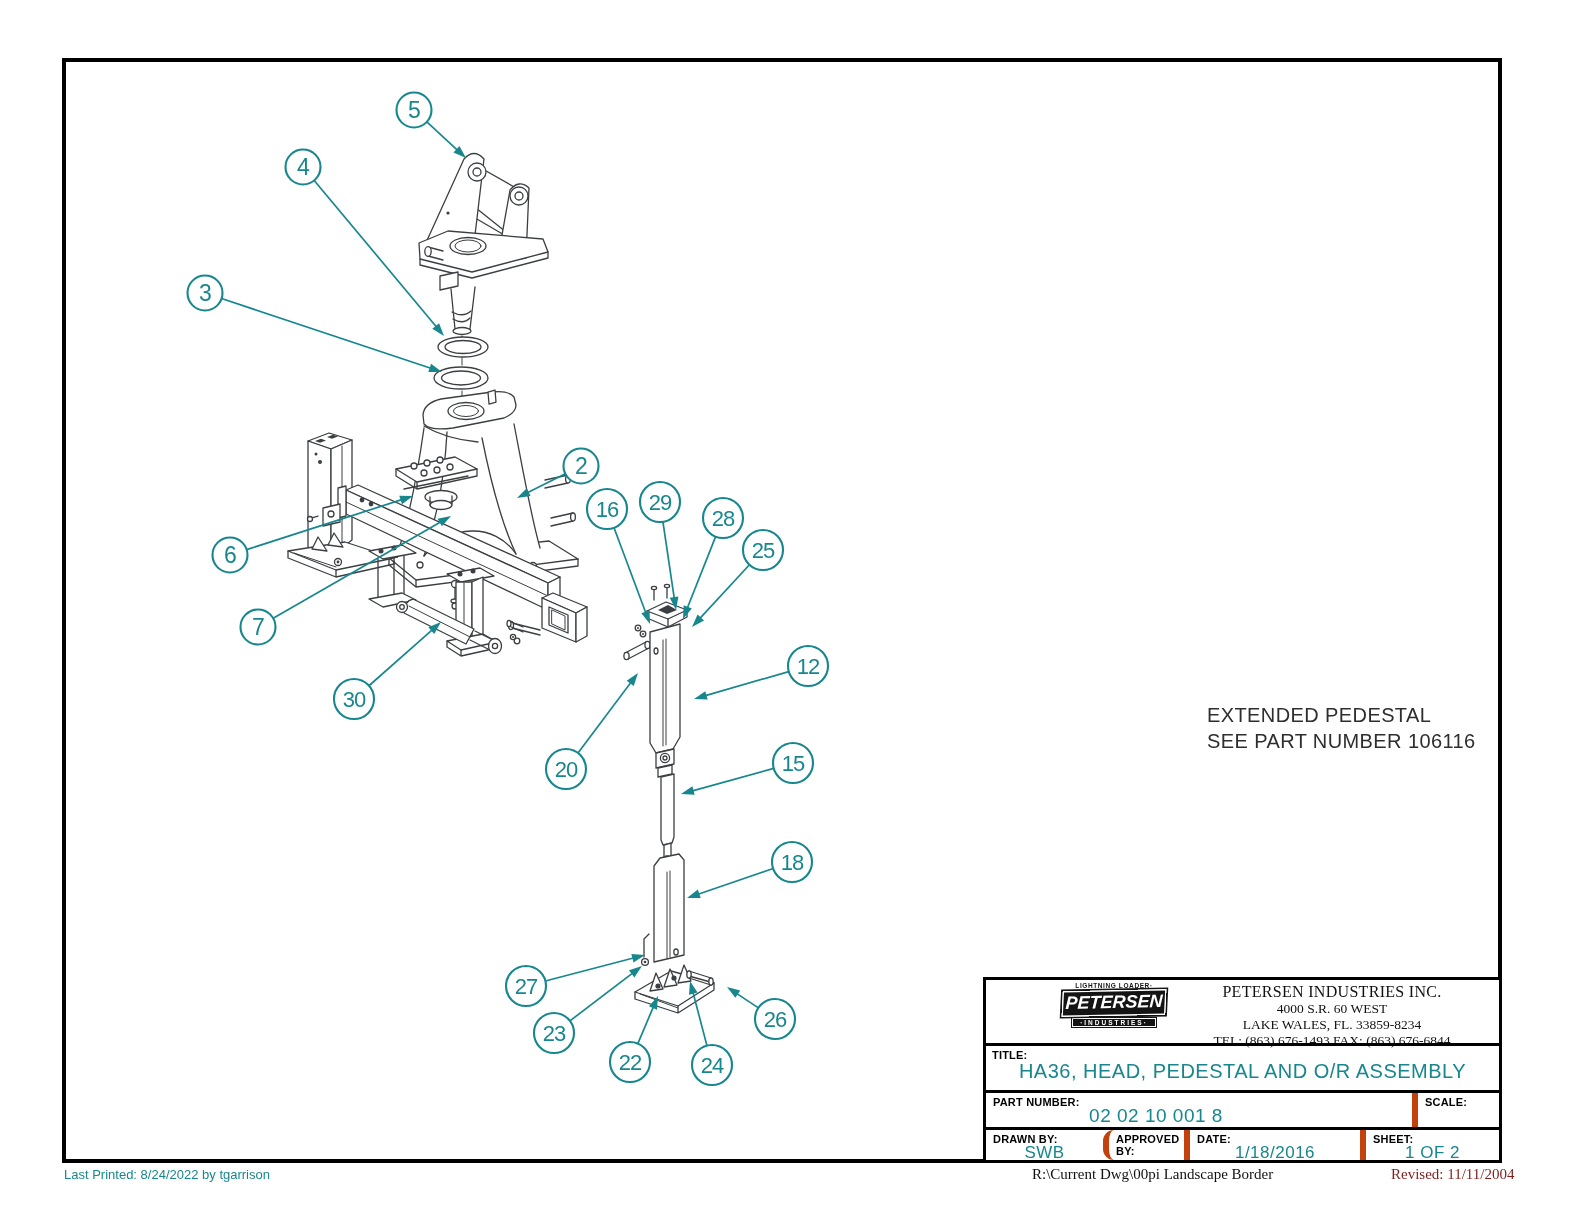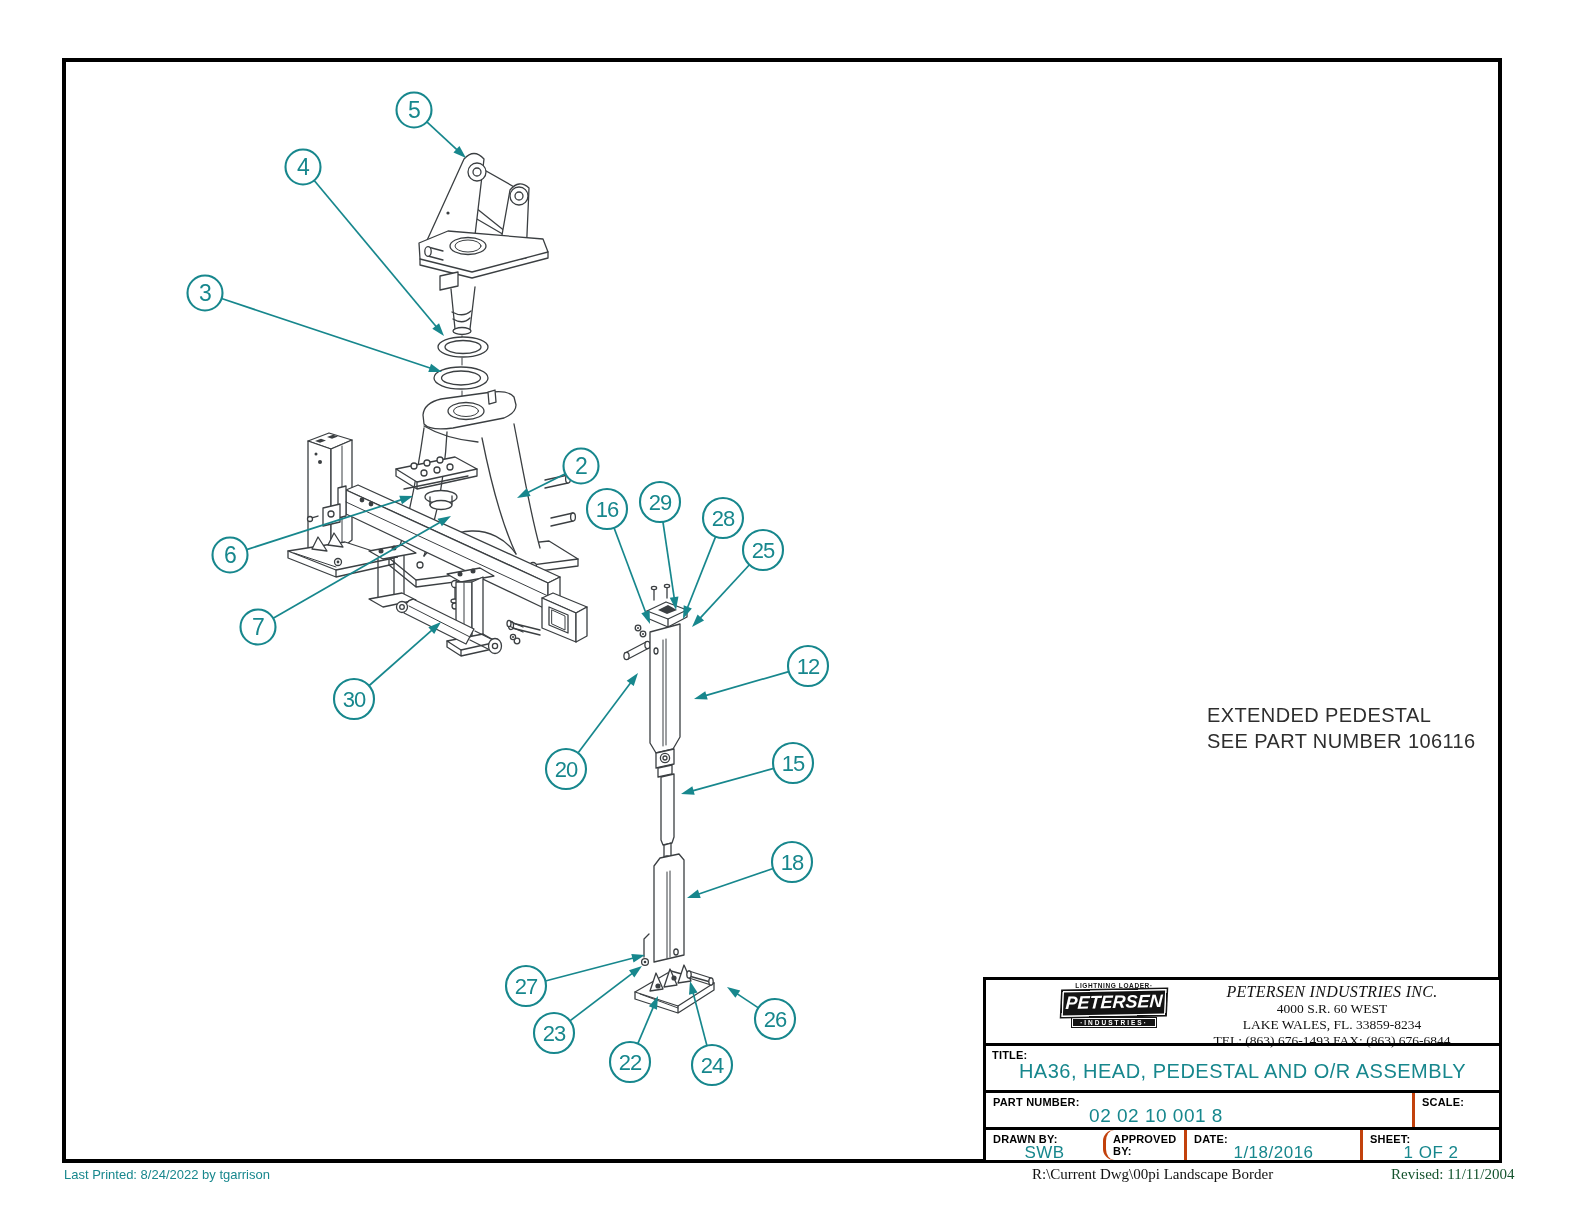--- a/index.html
+++ b/index.html
@@ -18,43 +18,43 @@
   
   .title-block{position:absolute;left:983px;top:977px;width:519px;height:186px;border:3px solid #000;box-sizing:border-box;background:#fff;}
   .tb-row{position:relative;box-sizing:border-box;width:100%;}
   .tb-row1{height:63px;}
   .tb-row2{height:47px;border-top:3px solid #000;}
   .tb-row3{height:37px;border-top:3px solid #000;display:flex;}
   .tb-row4{height:33px;border-top:3px solid #000;display:flex;}
   .tb-label{font-size:11px;font-weight:bold;color:#000;letter-spacing:0.2px;}
   .cad{color:var(--accent);letter-spacing:0.5px;}
   .company{position:absolute;left:186px;top:3px;width:320px;text-align:center;font-family:"Liberation Serif",serif;color:#111;}
-  .company-name{font-size:16px;letter-spacing:0.3px;font-style:italic;}
+  .company-name{font-size:16px;letter-spacing:0.3px;}
   .company-line{font-size:13.5px;}
   .tb-title-label{position:absolute;left:6px;top:3px;}
   .tb-title-value{position:absolute;left:0;top:14px;width:100%;text-align:center;font-size:20px;}
   .tb-cell{position:relative;box-sizing:border-box;height:100%;}
-  .tb-cell + .tb-cell{border-left:3px solid #c2410c;}
+  .tb-cell + .tb-cell{border-left:6px solid #c2410c;}
   .cell-label{position:absolute;left:7px;top:3px;}
   .cell-value{position:absolute;left:0;top:13px;width:100%;text-align:center;font-size:17px;}
   .pn-cell{width:426px;}
   .pn-value{position:absolute;left:60px;top:12px;width:220px;text-align:center;font-size:19px;}
   .scale-cell{flex:1;}
   .c-drawn{width:117px;}.c-appr{width:81px;border-radius:11px;}.c-date{width:176px;}.c-sheet{flex:1;}
 
   
   .logo{position:absolute;left:70px;top:2px;width:116px;height:58px;}
   .logo-top{font-size:6.5px;font-weight:bold;letter-spacing:0.6px;text-align:center;color:#151515;}
   .logo-main{background:#141414;color:#fff;font-weight:800;font-style:italic;font-size:18px;text-align:center;padding:2px 0 3px;transform:skewX(-4deg) rotate(-1.2deg);box-shadow:inset 0 0 0 1.5px #fff, 0 0 0 1.5px #141414;margin:1px 6px 0;}
   .logo-sub{background:#141414;color:#fff;font-size:6.5px;font-weight:bold;letter-spacing:2px;text-align:center;margin:2px 16px 0;padding:1px 0;box-shadow:inset 0 0 0 1px #fff, 0 0 0 1px #141414;}
 
   
   .footer-left{position:absolute;left:64px;top:1167px;font-size:13px;color:var(--accent);}
   .footer-path{position:absolute;left:1032px;top:1166px;font-family:"Liberation Serif",serif;font-size:15px;color:#111;}
-  .footer-revised{position:absolute;left:1391px;top:1166px;font-family:"Liberation Serif",serif;font-size:15px;color:#14532d;}
+  .footer-revised{position:absolute;left:1391px;top:1166px;font-family:"Liberation Serif",serif;font-size:15px;color:#7f1d1d;}
 
   svg .ln{stroke:var(--ink);stroke-width:1.3;fill:none;stroke-linecap:round;stroke-linejoin:round;}
   svg .fw{stroke:var(--ink);stroke-width:1.3;fill:#fff;stroke-linejoin:round;}
   svg .fd{fill:var(--ink);stroke:none;}
   svg .thin{stroke-width:1;}
 </style>
 </head>
 <body>
 
 <div class="canvas">

